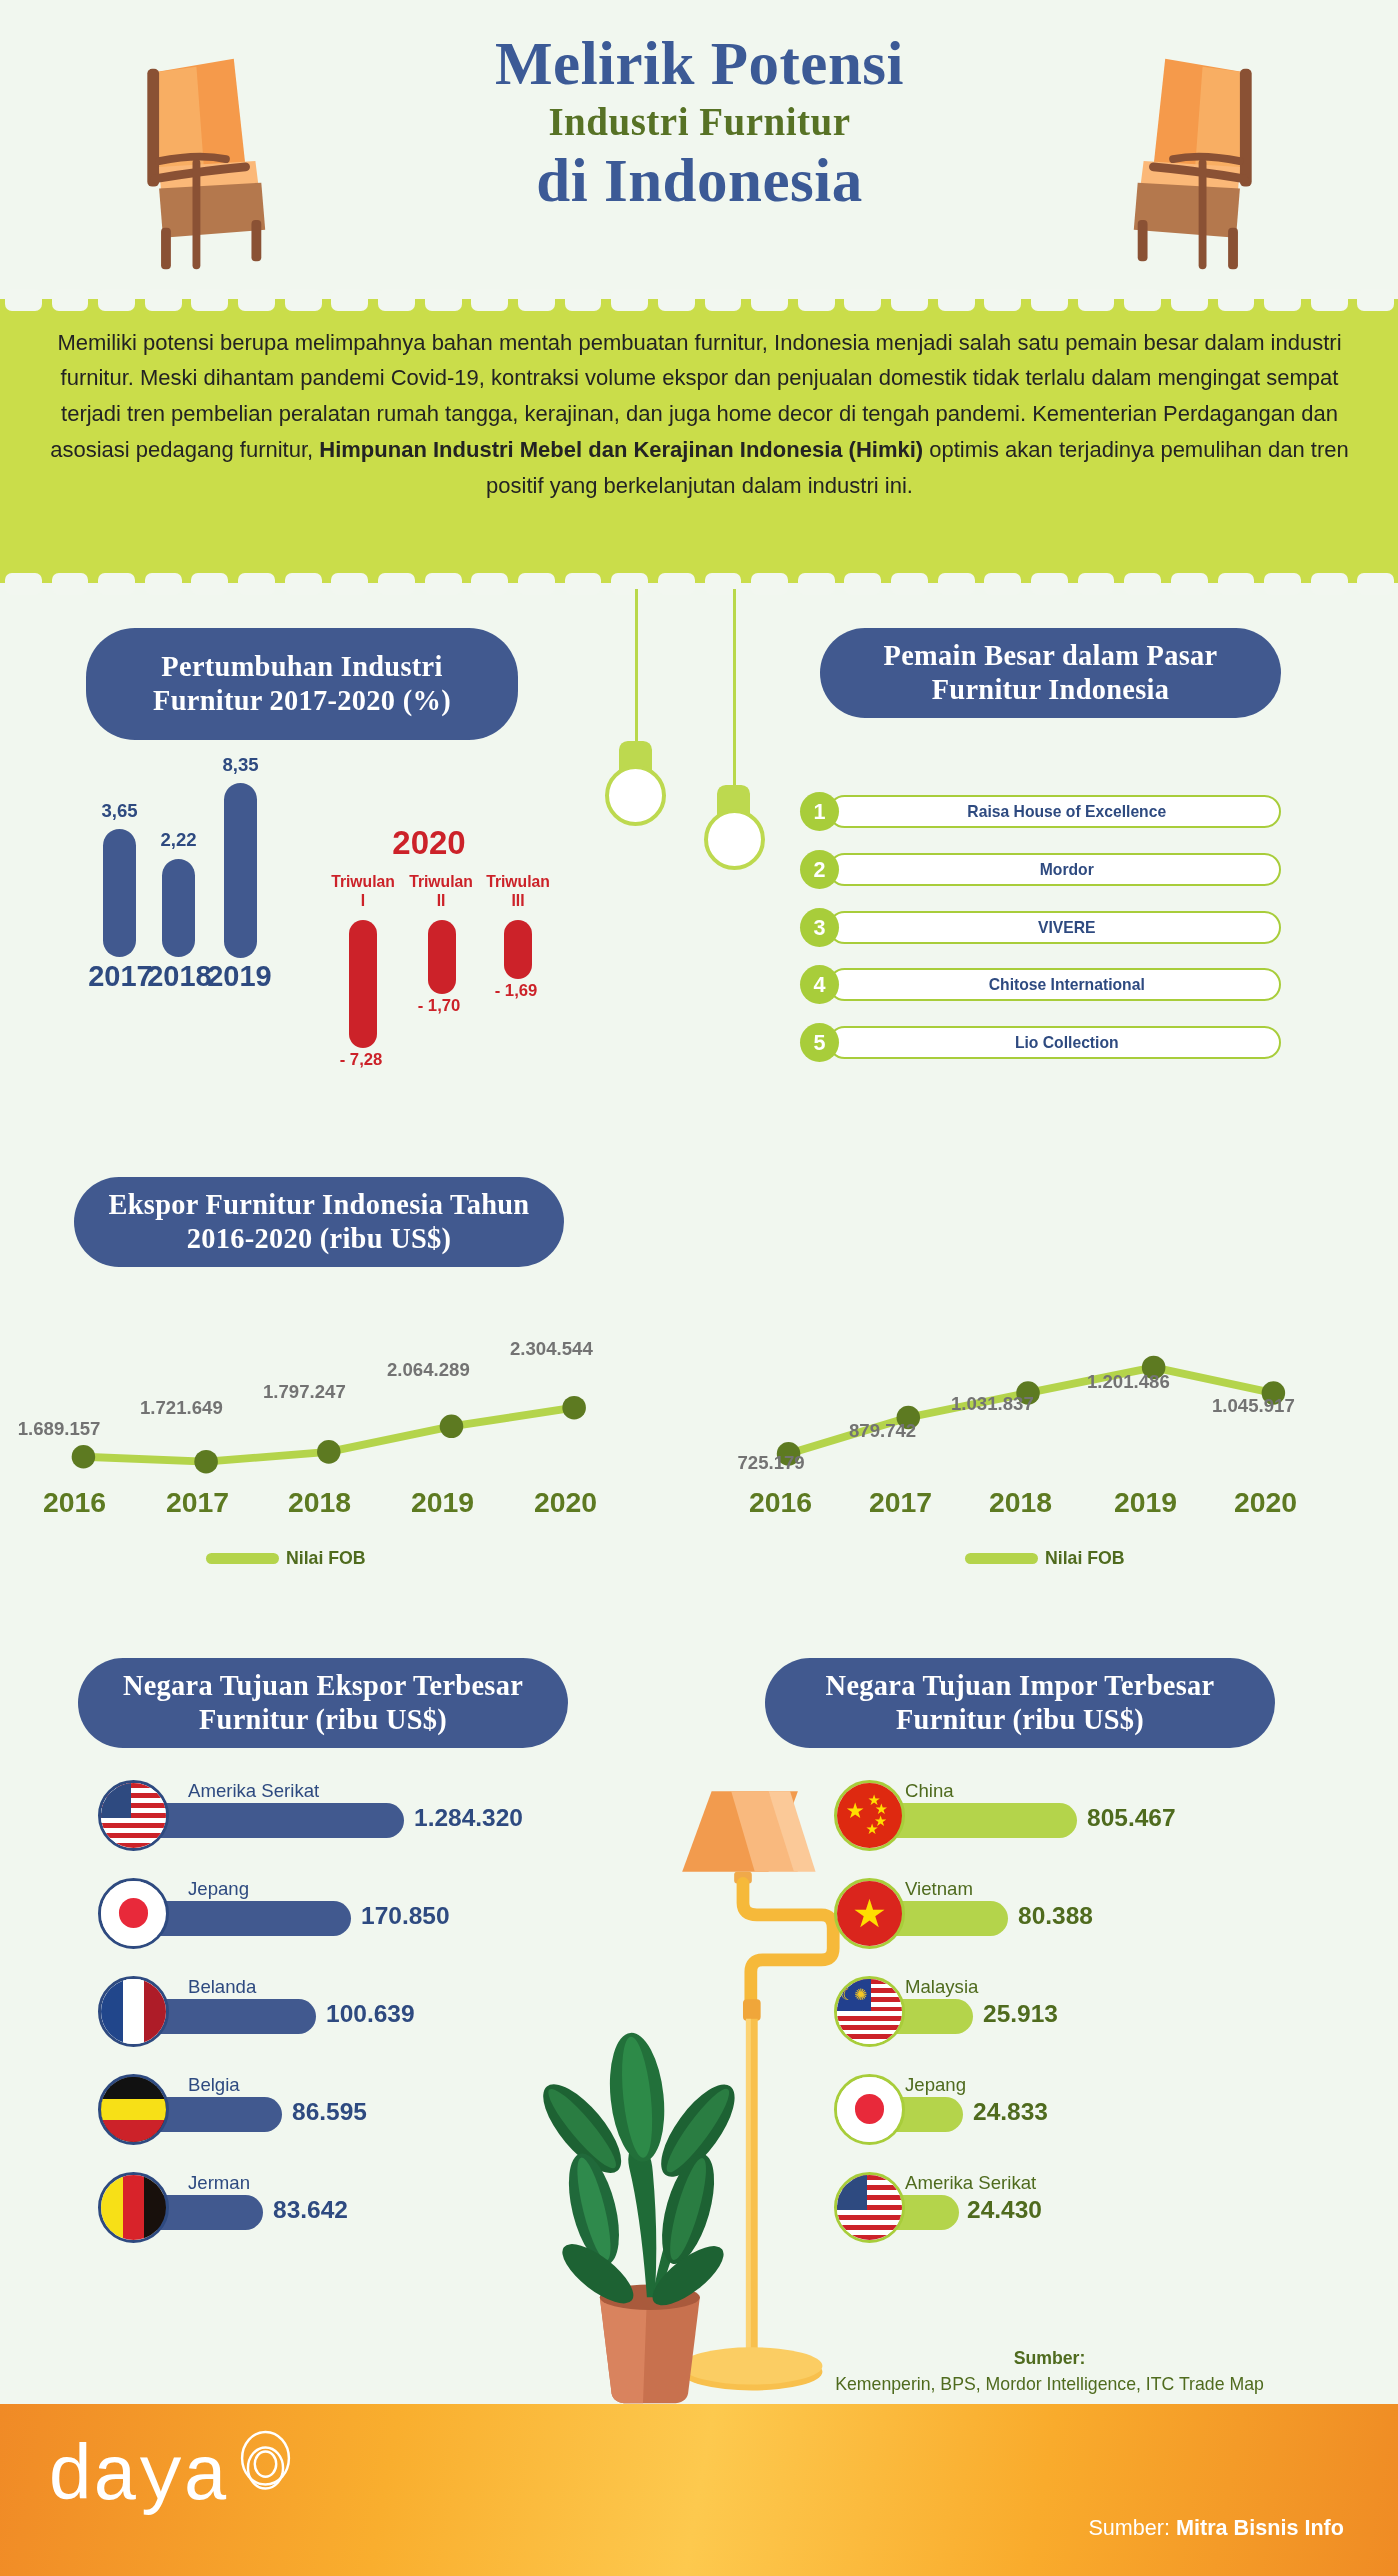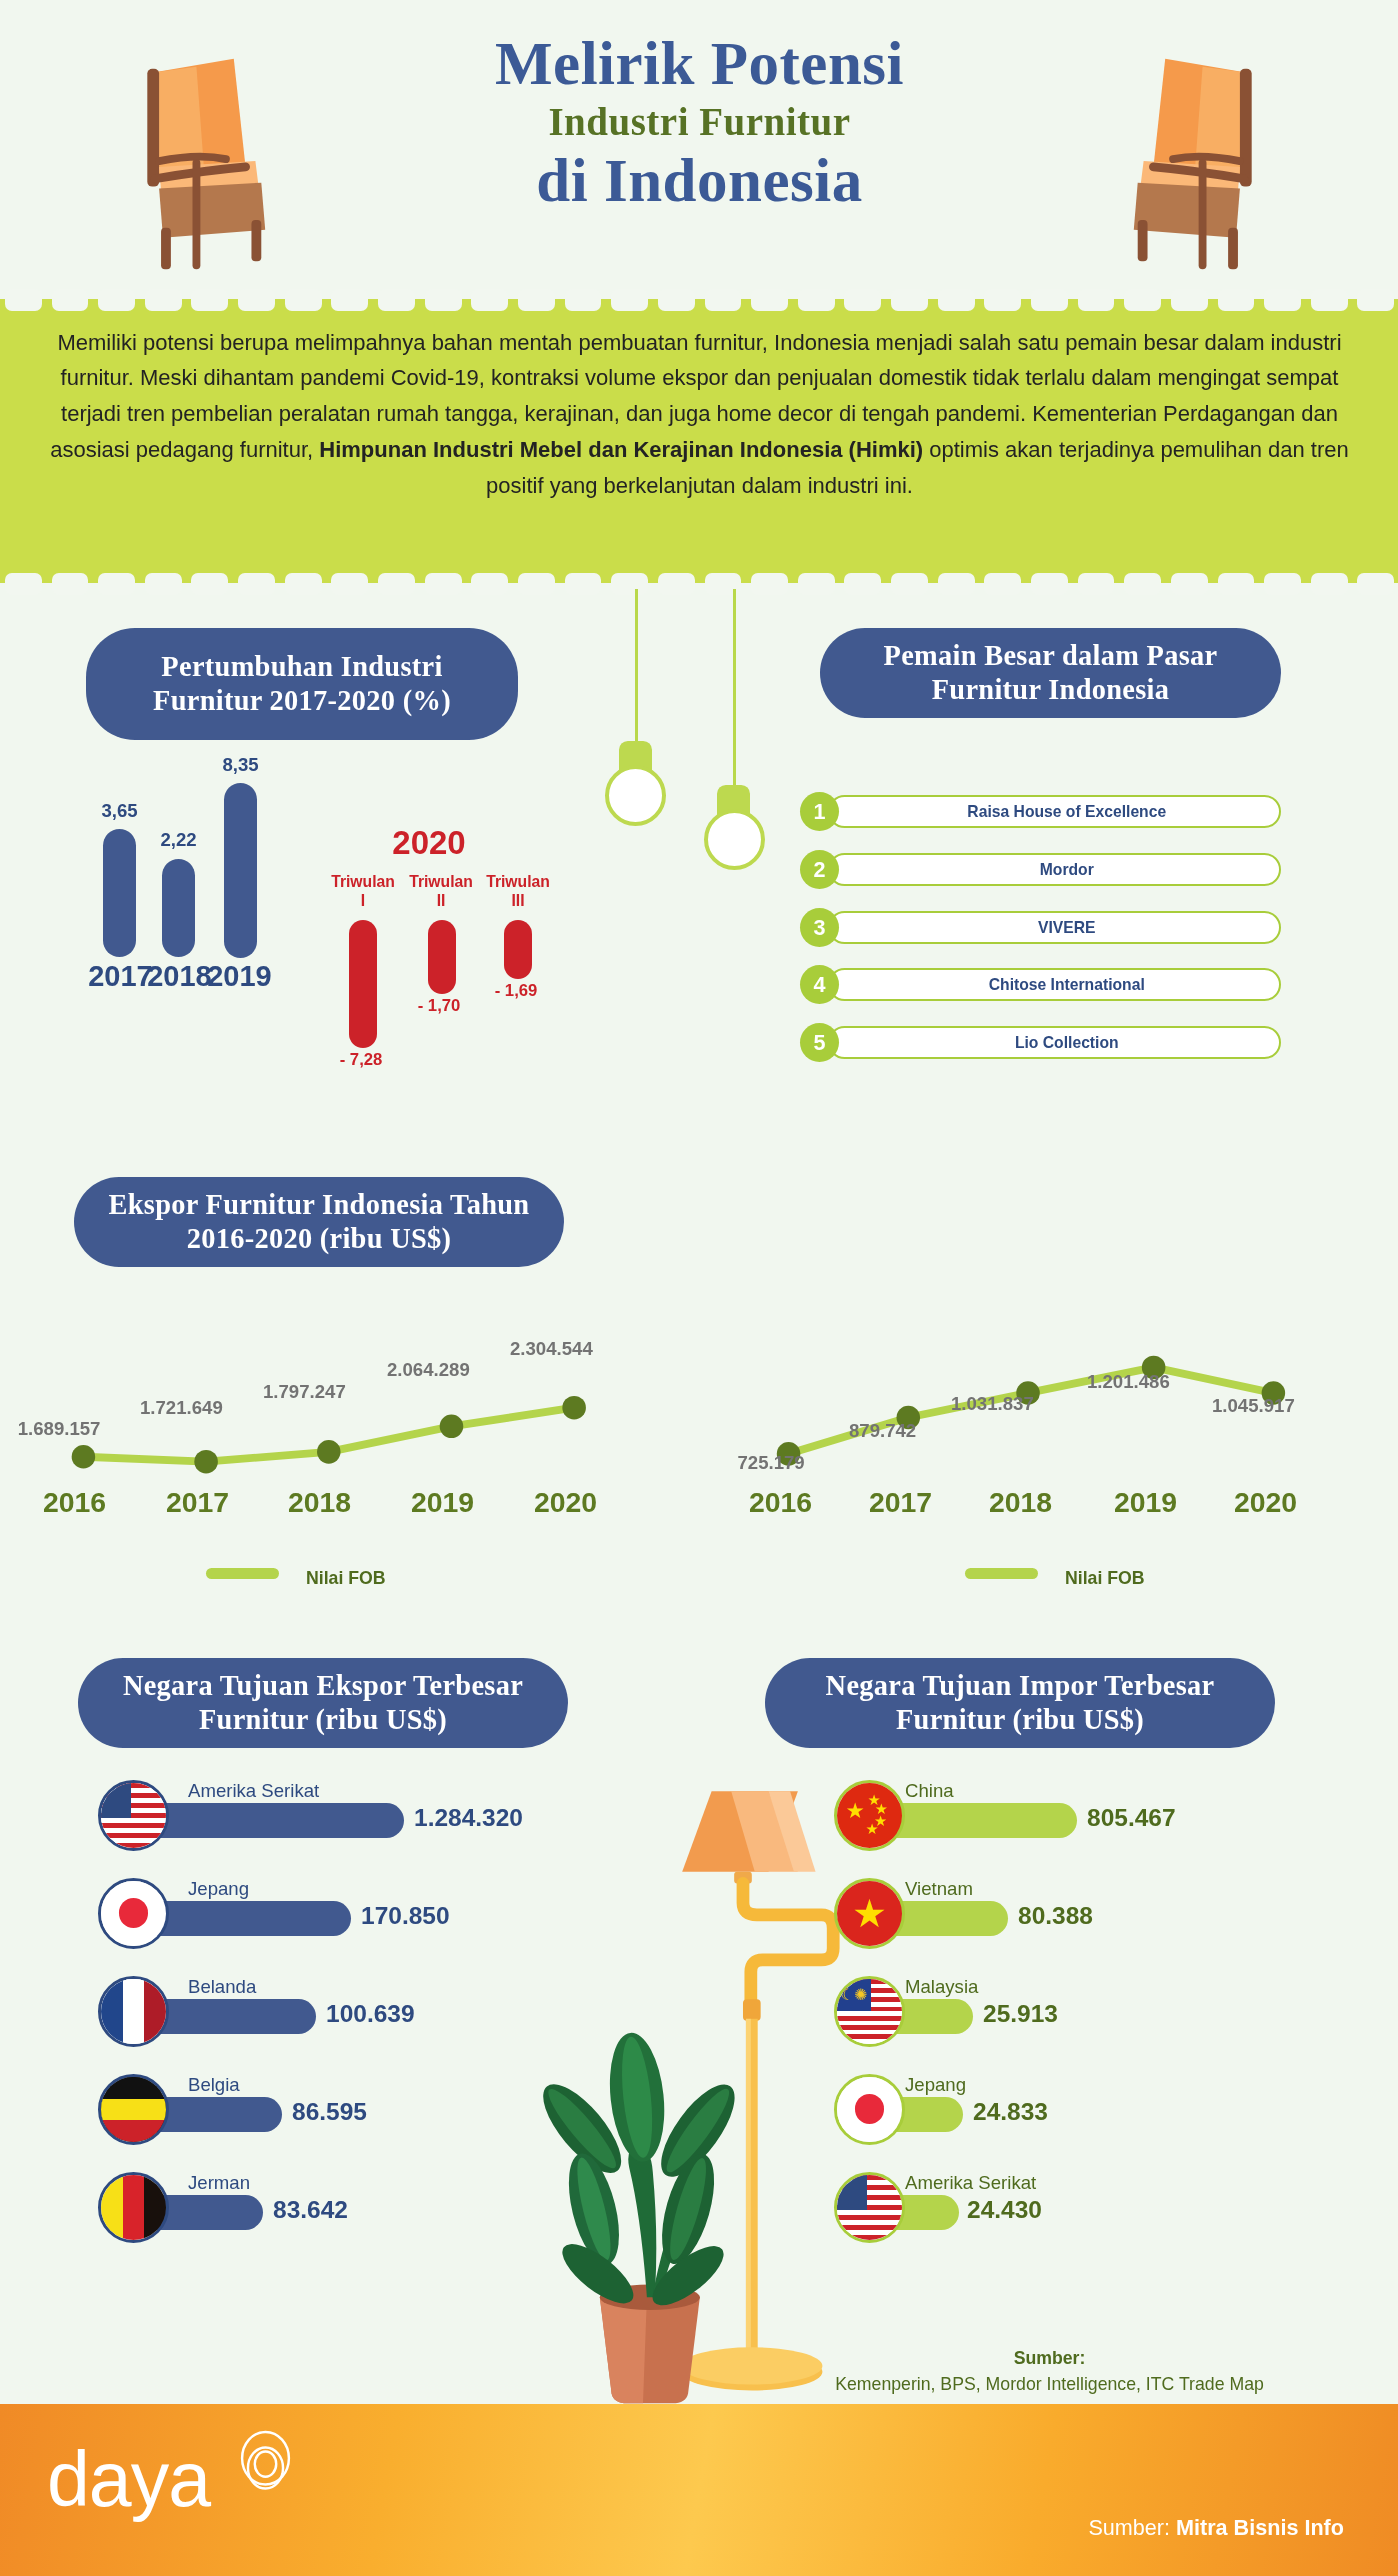--- a/index.html
+++ b/index.html
@@ -76,21 +76,21 @@
     position:absolute; left:0; top:-2.9px; width:39px; height:39px; border-radius:50%;
     background:#a8cd3a; color:#ffffff; font-size:21.6px; font-weight:bold;
     display:flex; align-items:center; justify-content:center; z-index:3;
   }
 
   
   .linechart { position:absolute; width:687px; height:432px; }
   .lc-svg { position:absolute; left:0; top:157px; width:687px; height:167px; }
   .lc-val { position:absolute; font-size:18.6px; font-weight:bold; color:#737373; white-space:nowrap; }
   .lc-year { position:absolute; font-size:28.4px; font-weight:bold; color:#5d7a21; }
-  .legend { position:absolute; display:flex; gap:27px;margin-top:20px; }
+  .legend { position:absolute; display:flex; align-items:center; gap:7px; }
   .legend .swatch { width:73px; height:10.8px; background:#b4d44b; border-radius:6.9px; }
   .legend .ltxt { font-size:17.7px; font-weight:bold; color:#4f6b1e; }
 
   
   .countries { position:absolute; width:687px; }
   .crow { position:absolute; height:82px; }
   .cbar { position:absolute; left:39px; height:35px; border-radius:19.6px; top:29px; }
   .cflag { position:absolute; left:0; top:5.9px; width:71px; height:71px; border-radius:50%; overflow:hidden; z-index:4; }
   .cname { position:absolute; font-size:18.6px; font-weight:normal; z-index:5; top:5.9px; }
   .cval { position:absolute; font-size:24.5px; font-weight:bold; top:30px; white-space:nowrap; }
@@ -129,21 +129,21 @@
   .f-my .mcanton .sun { color:#f7c824; font-size:15.7px; line-height:1; }
 
   
   .source { position:absolute; text-align:center; font-size:17.7px; color:#4f6b1e; line-height:1.45; }
   .source .sb { font-weight:bold; }
 
   
   .footer { position:absolute; left:0; bottom:0; width:1399px; height:172px;
             background:linear-gradient(100deg,#f08a26 0%,#f9ae2e 28%,#fdc94e 50%,#f9ab2c 74%,#ef8b24 100%); }
   .logo { position:absolute; left:47px; top:31px; width:255px; height:108px; }
-  .logo-text { font-family:Liberation Sans, sans-serif; font-size:77px; color:#ffffff; letter-spacing:-1px; }
+  .logo-text { font-family:Liberation Mono, monospace; font-size:77px; color:#ffffff; letter-spacing:-1px; }
   .foot-src { position:absolute; right:55px; bottom:35px; color:#ffffff; font-size:21.6px; }
   .foot-src b { font-weight:bold; }
 
   
   .decor { position:absolute; }
 </style>
 </head>
 <body>
 
 <div class="page">

